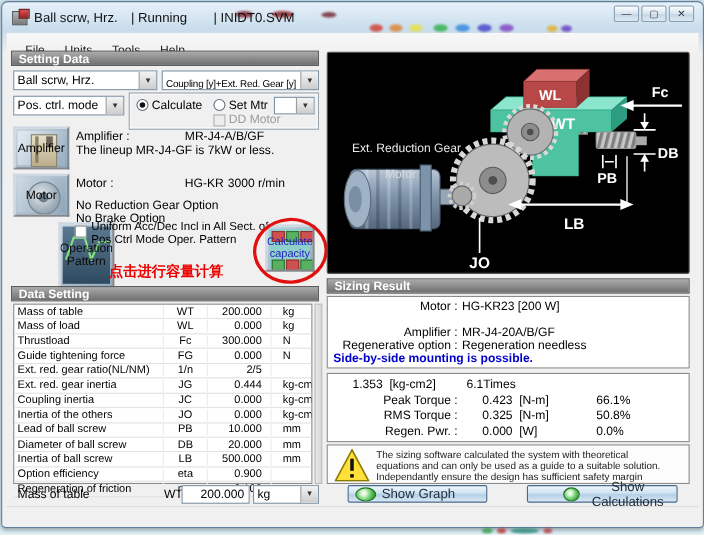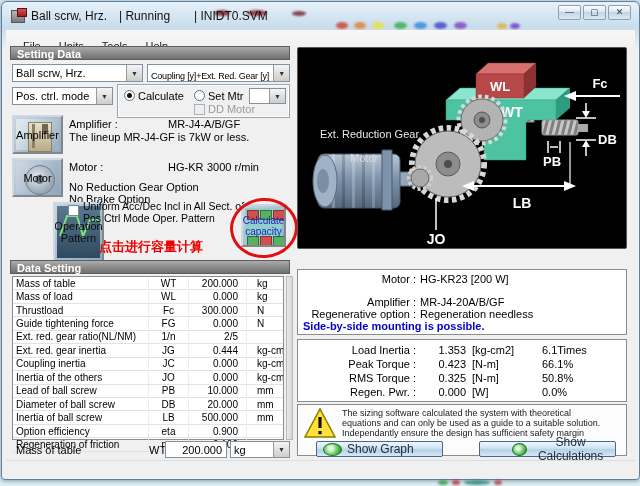--- a/index.html
+++ b/index.html
@@ -367,40 +367,40 @@
       <polygon points="164,138 176,133 176,143" fill="#fff"></polygon>
       <polygon points="278,138 266,133 266,143" fill="#fff"></polygon>
       <text x="224" y="160" fill="#fff" font-size="14" font-weight="bold" text-anchor="middle">LB</text>
       <line x1="138" y1="150" x2="138" y2="182" stroke="#fff" stroke-width="1.5"></line>
       <text x="138" y="196" fill="#fff" font-size="14" font-weight="bold" text-anchor="middle">JO</text>
       <text x="22" y="90" fill="#e8e8e8" font-size="11">Ext. Reduction Gear</text>
       <text x="52" y="114" fill="#d8d8d8" font-size="11">Motor</text>
     </svg>
   </div>
 
+  <div class="abs sechdr" style="left:295px;top:251px;width:330px;">Sizing Result</div>
 
   <div class="abs rbox" style="left:295px;top:267px;width:330px;height:66px;">
     <div class="rline" style="top:3px;">
         <span class="rlab">Motor :</span>
         <span class="rval">HG-KR23 [200 W]</span>
       </div>
     <div class="rline" style="top:26px;">
         <span class="rlab">Amplifier :</span>
         <span class="rval">MR-J4-20A/B/GF</span>
       </div>
     <div class="rline" style="top:38px;">
         <span class="rlab">Regenerative option :</span>
         <span class="rval">Regeneration needless</span>
       </div>
     <span class="abs bluenote" style="left:5px;top:50px;">Side-by-side mounting is possible.</span>
   </div>
 
   <div class="abs rbox" style="left:295px;top:337px;width:330px;height:63px;padding-top:3px;box-sizing:border-box;">
     <div class="mrow">
-        <span class="m-lab">Load Inertia :</span>
         <span class="m-val">1.353</span>
         <span class="m-unit">[kg-cm2]</span>
         <span class="m-ratio">6.1Times</span>
       </div>
     <div class="mrow">
         <span class="m-lab">Peak Torque :</span>
         <span class="m-val">0.423</span>
         <span class="m-unit">[N-m]</span>
         <span class="m-ratio">66.1%</span>
       </div>
@@ -411,21 +411,21 @@
         <span class="m-ratio">50.8%</span>
       </div>
     <div class="mrow">
         <span class="m-lab">Regen. Pwr. :</span>
         <span class="m-val">0.000</span>
         <span class="m-unit">[W]</span>
         <span class="m-ratio">0.0%</span>
       </div>
   </div>
 
-  <div class="abs rbox" style="left:295px;top:402px;width:330px;height:52px;background:#fcfcfc;">
+  <div class="abs rbox" style="left:295px;top:402px;width:330px;height:36px;background:#fcfcfc;">
     <svg class="abs" style="left:6px;top:3px;" width="32" height="30" viewBox="0 0 32 30">
       <polygon points="16,1 31,29 1,29" fill="#ffe13a" stroke="#8a7a00" stroke-width="1.5"></polygon>
       <rect x="14.4" y="9" width="3.2" height="11" fill="#111"></rect>
       <rect x="14.4" y="23" width="3.2" height="3.2" fill="#111"></rect>
     </svg>
     <span class="abs warntext" style="left:44px;top:3px;">The sizing software calculated the system with theoretical</span>
     <span class="abs warntext" style="left:44px;top:13px;">equations and can only be used as a guide to a suitable solution.</span>
     <span class="abs warntext" style="left:44px;top:23px;">Independantly ensure the design has sufficient safety margin</span>
   </div>
 

